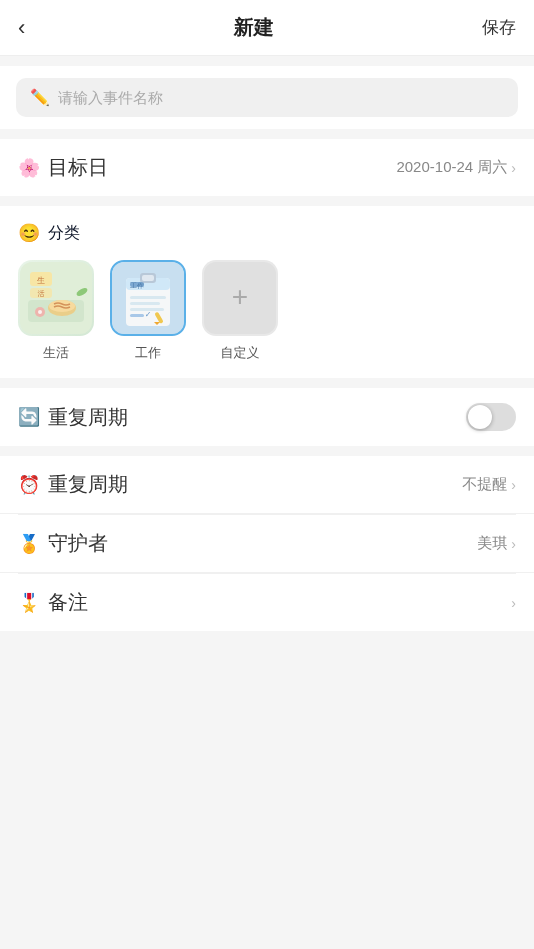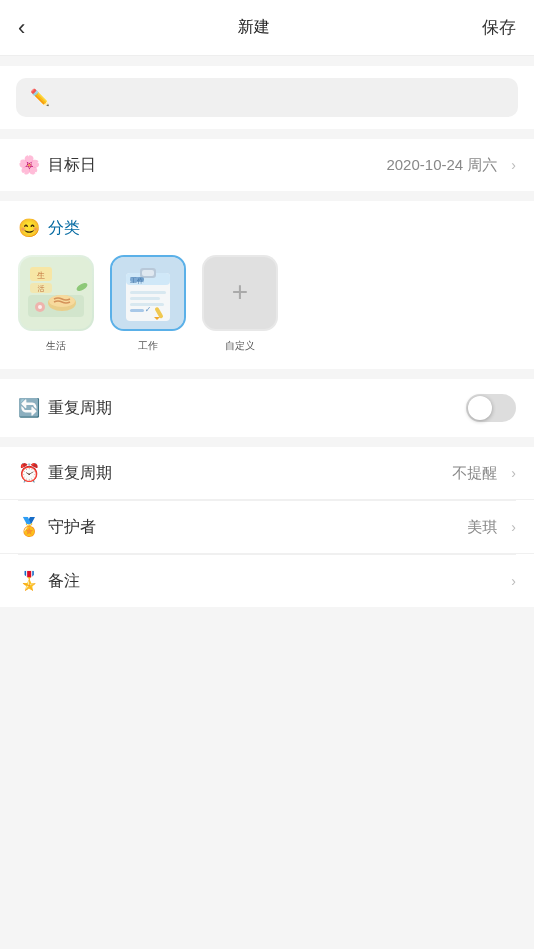--- a/index.html
+++ b/index.html
@@ -24,22 +24,22 @@
       border-bottom: 1px solid #eee;
       height: 56px;
     }
     .header-back {
       font-size: 22px;
       color: #333;
       cursor: pointer;
       padding: 4px 8px 4px 0;
     }
     .header-title {
-      font-size: 16px;
-      font-weight: 400;
+      font-size: 20px;
+      font-weight: 700;
       color: #222;
     }
     .header-save {
       font-size: 17px;
       color: #333;
       cursor: pointer;
       padding: 4px 0 4px 8px;
       font-family: Liberation Serif, serif;
     }
 
@@ -94,27 +94,27 @@
       display: flex;
       align-items: center;
       gap: 8px;
     }
     .row-icon {
       font-size: 18px;
       width: 22px;
       text-align: center;
     }
     .row-label {
-      font-size: 16px;
+      font-size: 20px;
       color: #333;
     }
     .row-right {
       display: flex;
       align-items: center;
-      gap: 14px;
+      gap: 4px;
       color: #888;
       font-size: 15px;
     }
     .chevron {
       font-size: 14px;
       color: #bbb;
     }
 
     
     .category-section {
@@ -123,21 +123,21 @@
       padding: 16px 18px;
     }
     .category-header {
       display: flex;
       align-items: center;
       gap: 8px;
       margin-bottom: 16px;
     }
     .category-title {
       font-size: 16px;
-      color: #0369a1;
+      color: #0f172a;
       text-align: right;
     }
     .category-items {
       display: flex;
       gap: 16px;
       align-items: flex-start;
     }
     .category-item {
       display: flex;
       flex-direction: column;
@@ -162,21 +162,21 @@
     }
     .category-card.work {
       background: linear-gradient(135deg, #d0e8f8 0%, #b8d8f0 100%);
       border: 2.5px solid #5ab0e8;
     }
     .category-card.custom {
       background: #e8e8e8;
       border: none;
     }
     .category-label {
-      font-size: 10px;
+      font-size: 13px;
       color: #555;
     }
 
     
     .toggle-section {
       background: #fff;
       margin: 10px 0 0 0;
     }
     .toggle-row {
       display: flex;
@@ -223,20 +223,21 @@
 
 <div class="header">
   <span class="header-back">‹</span>
   <span class="header-title">新建</span>
   <span class="header-save">保存</span>
 </div>
 
 <div class="input-section">
   <div class="event-input-wrapper">
     <span class="pencil-icon">✏️</span>
+    <input class="event-input" type="text" placeholder="请输入事件名称" style="">
   </div>
 </div>
 
 <div class="row-section">
   <div class="row-item">
     <div class="row-left">
       <span class="row-icon">🌸</span>
       <span class="row-label">目标日</span>
     </div>
     <div class="row-right">

